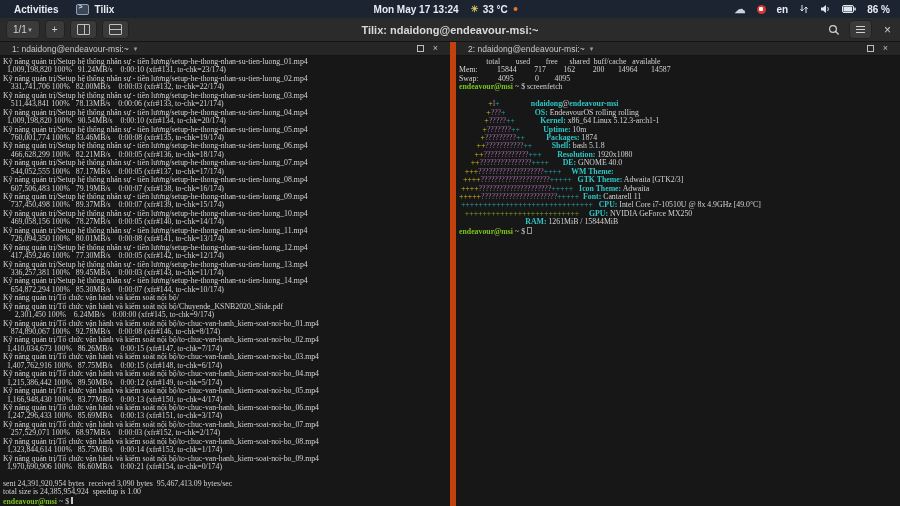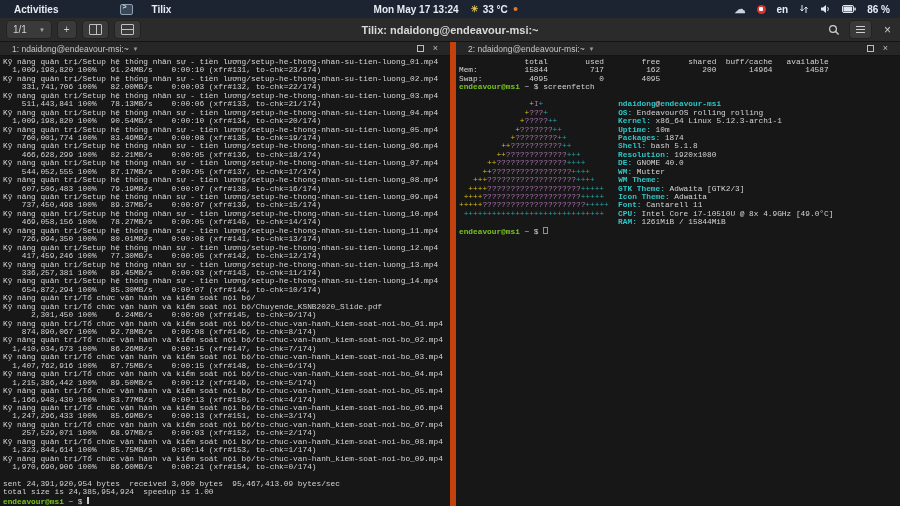--- a/index.html
+++ b/index.html
@@ -8,42 +8,42 @@
     background:#161616; font-family:"Liberation Sans", sans-serif;
   }
   
   .topbar {
     position:absolute; top:0; left:0; width:900px; height:18px;
     background:#1c2431; color:#e8edf4; font-size:10px; font-weight:bold;
     display:flex; align-items:center; z-index:5;
   }
   .tb-left { display:flex; align-items:center; gap:14px; padding-left:10px; }
   .tb-activities { padding:0 4px; }
-  .tb-app { display:flex; align-items:center; gap:18px;margin-left:44px; }
+  .tb-app { display:flex; align-items:center; gap:5px; }
   .tilix-icon { width:11px; height:9px; background:#3b4754; border:1px solid #8ea0b4; border-radius:2px; position:relative; }
   .tilix-icon::after { content:">"; position:absolute; left:1px; top:-2px; font-size:7px; color:#cfe0ef; }
   .tb-center { position:absolute; left:50%; transform:translateX(-53%); display:flex; align-items:center; gap:12px; }
   .tb-weather { display:flex; align-items:center; gap:4px; font-weight:bold; }
   .sun-icon { color:#d8c35a; font-size:9px; }
   .notif-dot { width:4px; height:4px; border-radius:50%; background:#e07b28; margin-left:2px; }
   .tb-right { margin-left:auto; display:flex; align-items:center; gap:11px; padding-right:10px; }
   .cloud-icon { color:#c9d4e2; font-size:11px; line-height:1; }
   .red-badge { width:9px; height:9px; border-radius:50%; background:#d8362e; position:relative; }
   .red-badge::after { content:""; position:absolute; left:2.5px; top:2.5px; width:4px; height:4px; background:#fff; border-radius:1px; }
   .tray-svg { display:block; }
   
   .window { position:absolute; top:18px; left:0; width:900px; height:488px; background:#171717; }
   .headerbar {
     height:23px; background:#2b2b2b; border-bottom:1px solid #141414;
     display:flex; align-items:center; padding:0 6px; position:relative;
   }
   .hb-left { display:flex; align-items:center; gap:5px; z-index:2; }
   .hb-btn {
     background:#3a3a3a; border:1px solid #222; border-radius:4px; color:#cfcfcf;
-    font-size:10px; height:17px; display:flex; align-items:center; padding:0 6px; gap:12px; cursor:default;
+    font-size:10px; height:17px; display:flex; align-items:center; padding:0 6px; gap:0; cursor:default;
   }
   .hb-btn .caret { font-size:6px; color:#a8a8a8; }
   .split-glyph { width:11px; height:9px; border:1px solid #c0c0c0; border-radius:1px; position:relative; }
   .split-glyph.right::after { content:""; position:absolute; top:0; bottom:0; left:55%; width:1px; background:#c0c0c0; }
   .split-glyph.down::after  { content:""; position:absolute; left:0; right:0; top:45%; height:1px; background:#c0c0c0; }
   .hb-title {
     position:absolute; left:0; right:0; text-align:center; font-size:11px; font-weight:bold;
     color:#d9d9d9; pointer-events:none;
   }
   .hb-right { margin-left:auto; display:flex; align-items:center; gap:9px; z-index:2; }
@@ -58,21 +58,21 @@
     height:13px; background:#262626; border-bottom:1px solid #131313;
     display:flex; align-items:center; gap:4px; padding:0 12px;
     color:#c7c7c7; font-size:8.5px;
   }
   .pane-header .caret { font-size:6px; color:#9a9a9a; }
   .ph-icons { margin-left:auto; display:flex; gap:9px; align-items:center; color:#bdbdbd; }
   .ph-max { width:5px; height:5px; border:1px solid #bdbdbd; }
   .ph-close { font-size:9px; line-height:1; }
   .term {
     flex:1; overflow:hidden; background:#171717; padding:2px 3px;
-    font-family:Liberation Mono, monospace;
+    font-family:Liberation Serif, serif;
     font-size:7.8px; line-height:8.45px; color:#d4d4d4;
   }
   .tline { white-space:pre; height:8.45px; }
   .seg-p  { color:#7ac41d; font-weight:bold; }
   .seg-cl { color:#2fc6c6; font-weight:bold; }
   .seg-uh { color:#2fc6c6; font-weight:bold; }
   .seg-y  { color:#d9bb17; }
   .seg-m  { color:#a973ae; }
   .seg-c  { color:#27a3a8; }
   .seg-g  { color:#7ca81f; }
@@ -238,24 +238,24 @@
           <div class="tline"><span class="seg-p">endeavour@msi</span><span> ~ $ screenfetch</span></div>
           <div class="tline"></div>
           <div class="tline"><span>               </span><span class="seg-y">+</span><span class="seg-m">I</span><span class="seg-c">+</span><span>                </span><span class="seg-uh">ndaidong</span><span>@</span><span class="seg-uh">endeavour-msi</span></div>
           <div class="tline"><span>              </span><span class="seg-y">+</span><span class="seg-m">???</span><span class="seg-c">+</span><span>               </span><span class="seg-cl">OS:</span><span> EndeavourOS rolling rolling</span></div>
           <div class="tline"><span>             </span><span class="seg-y">+</span><span class="seg-m">?????</span><span class="seg-c">++</span><span>             </span><span class="seg-cl">Kernel:</span><span> x86_64 Linux 5.12.3-arch1-1</span></div>
           <div class="tline"><span>            </span><span class="seg-y">+</span><span class="seg-m">???????</span><span class="seg-c">++</span><span>            </span><span class="seg-cl">Uptime:</span><span> 10m</span></div>
           <div class="tline"><span>           </span><span class="seg-y">+</span><span class="seg-m">?????????</span><span class="seg-c">++</span><span>           </span><span class="seg-cl">Packages:</span><span> 1874</span></div>
           <div class="tline"><span>         </span><span class="seg-y">++</span><span class="seg-m">???????????</span><span class="seg-c">++</span><span>          </span><span class="seg-cl">Shell:</span><span> bash 5.1.8</span></div>
           <div class="tline"><span>        </span><span class="seg-y">++</span><span class="seg-m">?????????????</span><span class="seg-c">+++</span><span>        </span><span class="seg-cl">Resolution:</span><span> 1920x1080</span></div>
           <div class="tline"><span>      </span><span class="seg-y">++</span><span class="seg-m">???????????????</span><span class="seg-c">++++</span><span>       </span><span class="seg-cl">DE:</span><span> GNOME 40.0</span></div>
-          <div class="tline"><span>     </span><span class="seg-y">++</span><span class="seg-m">?????????????????</span><span class="seg-c">++++</span><span>      </span><span class="seg-cl">WM:</span><span> Mutter</span></div>
           <div class="tline"><span>   </span><span class="seg-y">+++</span><span class="seg-m">???????????????????</span><span class="seg-c">++++</span><span>     </span><span class="seg-cl">WM Theme:</span><span> </span></div>
           <div class="tline"><span>  </span><span class="seg-y">++++</span><span class="seg-m">????????????????????</span><span class="seg-c">+++++</span><span>   </span><span class="seg-cl">GTK Theme:</span><span> Adwaita [GTK2/3]</span></div>
           <div class="tline"><span> </span><span class="seg-y">++++</span><span class="seg-m">?????????????????????</span><span class="seg-c">+++++</span><span>   </span><span class="seg-cl">Icon Theme:</span><span> Adwaita</span></div>
           <div class="tline"><span class="seg-y">+++++</span><span class="seg-m">??????????????????????</span><span class="seg-c">+++++</span><span>  </span><span class="seg-cl">Font:</span><span> Cantarell 11</span></div>
           <div class="tline"><span> </span><span class="seg-c">++++++++++++++++++++++++++++++</span><span>   </span><span class="seg-cl">CPU:</span><span> Intel Core i7-10510U @ 8x 4.9GHz [49.0°C]</span></div>
+          <div class="tline"><span>   </span><span class="seg-g">++++++++++++++++++++++++++</span><span>     </span><span class="seg-cl">GPU:</span><span> NVIDIA GeForce MX250</span></div>
           <div class="tline"><span>                                  </span><span class="seg-cl">RAM:</span><span> 1261MiB / 15844MiB</span></div>
           <div class="tline"><span class="seg-p">endeavour@msi</span><span> ~ $ </span><span class="cursor-block"></span></div>
         </div>
     </div>
   </div>
 </div>
 
 </body></html>

